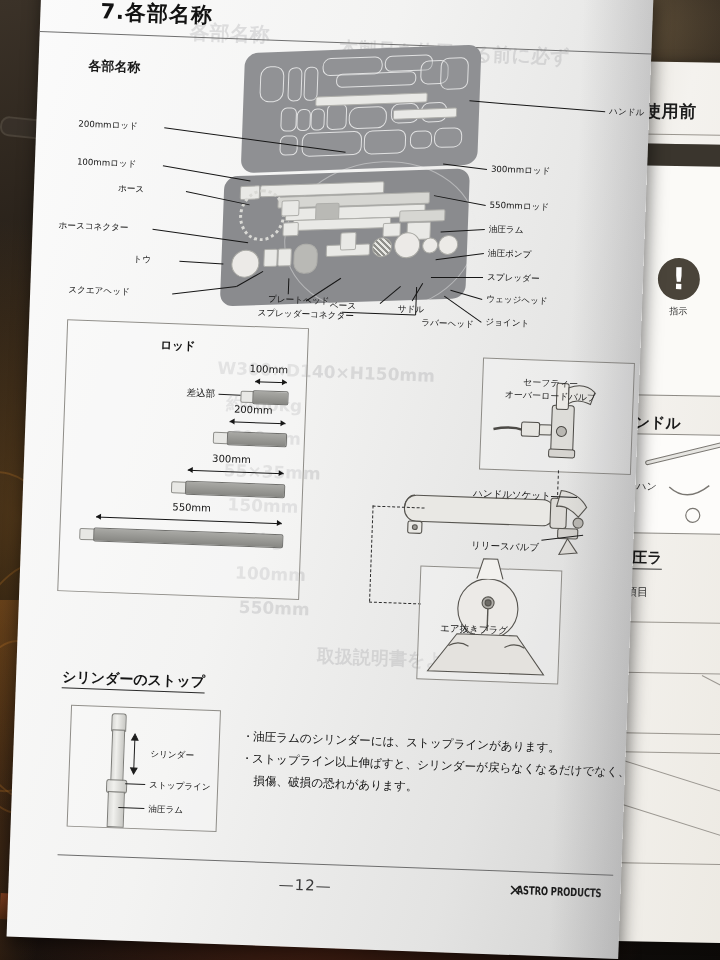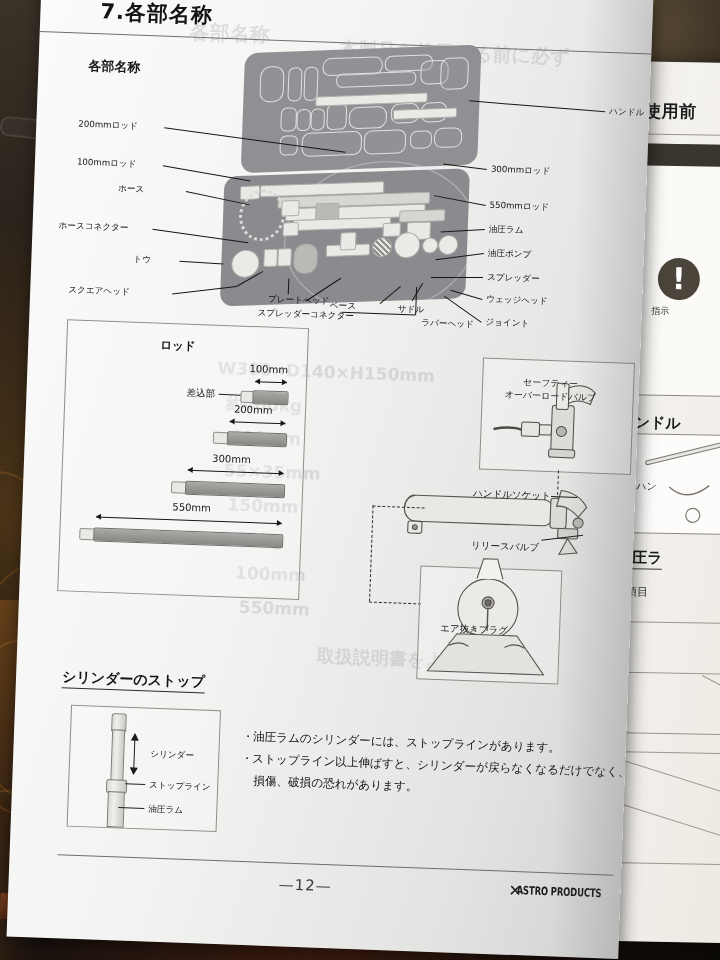--- a/index.html
+++ b/index.html
@@ -33,21 +33,21 @@
     background:linear-gradient(100deg,#eae7e0 0%,#f4f2ee 30%,#ece9e2 100%);
     transform:rotate(1.0deg);box-shadow:-5px 0 12px rgba(0,0,0,.35);overflow:hidden;}
   #rightpage .rp-inner{position:absolute;inset:0;}
   .rp-head{position:absolute;left:22px;top:38px;font-size:17px;font-weight:bold;color:#1d1d1d;
            letter-spacing:.5px;white-space:nowrap;}
   .rp-rule{position:absolute;left:8px;top:72px;width:150px;height:1px;background:#9a968f;}
   .rp-box{position:absolute;left:30px;top:82px;width:130px;height:250px;border:1px solid #8d8a84;background:#fbfaf7;}
   .rp-boxtop{position:absolute;left:30px;top:82px;width:130px;height:22px;background:#3a352d;}
   .rp-warn{position:absolute;left:58px;top:196px;width:42px;height:42px;border-radius:50%;background:#4a443a;}
   .rp-warn span{position:absolute;left:0;right:0;top:3px;text-align:center;color:#fff;font-size:30px;font-weight:bold;line-height:36px;}
-  .rp-warnlab{position:absolute;left:52px;top:243px;width:54px;text-align:left;font-size:9px;color:#2a2a2a;}
+  .rp-warnlab{position:absolute;left:52px;top:243px;width:54px;text-align:center;font-size:9px;color:#2a2a2a;}
   .rp-t1{position:absolute;left:22px;top:352px;font-size:15px;font-weight:bold;color:#1c1c1c;white-space:nowrap;}
   .rp-b2{position:absolute;left:32px;top:372px;width:128px;height:98px;border:1px solid #8d8a84;background:#fdfcfa;}
   .rp-b2txt{position:absolute;left:40px;top:418px;font-size:10px;color:#333;white-space:nowrap;}
   .rp-t2{position:absolute;left:22px;top:487px;font-size:15px;font-weight:bold;color:#1c1c1c;
          white-space:nowrap;border-bottom:1.5px solid #3a3a3a;padding-bottom:1px;}
   .rp-t3{position:absolute;left:22px;top:523px;font-size:11px;color:#333;white-space:nowrap;}
   .rp-b3{position:absolute;left:30px;top:560px;width:135px;height:110px;border:1px solid #9a968f;}
   .rp-b4{position:absolute;left:30px;top:690px;width:135px;height:110px;border:1px solid #9a968f;}
 
   

